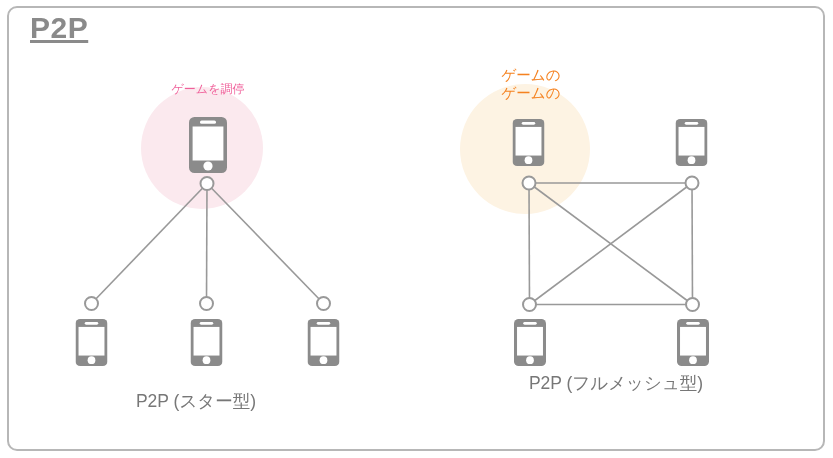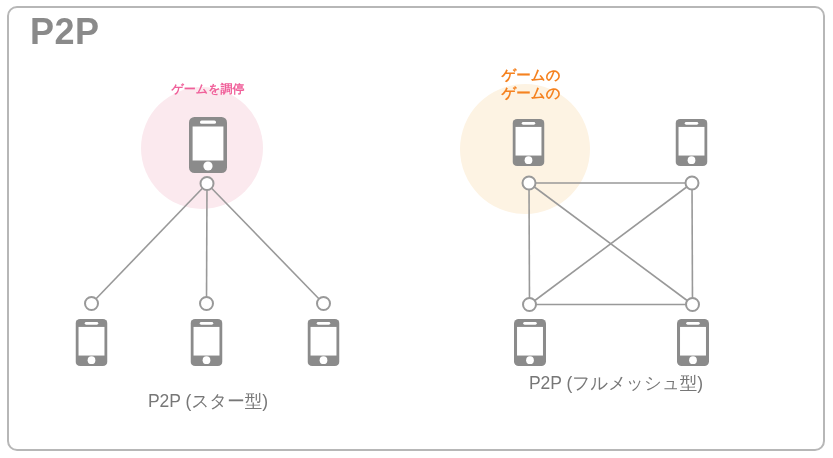--- a/index.html
+++ b/index.html
@@ -8,37 +8,38 @@
     background:#ffffff;
     font-family:"Liberation Sans","DejaVu Sans",sans-serif;
   }
   .card{
     position:absolute;left:7px;top:6px;width:814px;height:441px;
     border:2px solid var(--border-gray,#b7b7b7);
     border-radius:10px;background:#ffffff;
   }
   .page-title{
     position:absolute;left:30px;top:11px;
-    font-size:36px;font-weight:bold;color:var(--title-gray,#8a8a8a);
+    font-size:30px;font-weight:bold;color:var(--title-gray,#8a8a8a);
     letter-spacing:0.5px;
+    text-decoration:underline;
   }
   .halo{position:absolute;border-radius:50%;}
   .halo.pink{left:141px;top:87px;width:122px;height:122px;background:var(--pink-halo,#fbe9ee);}
   .halo.orange{left:460px;top:84px;width:130px;height:130px;background:var(--orange-halo,#fdf3e3);}
   .annotation{
     position:absolute;transform:translateX(-50%);
-    font-weight:bold;text-align:right;white-space:nowrap;
+    font-weight:normal;text-align:right;white-space:nowrap;
   }
   .annotation.pink{left:208px;top:81px;font-size:12px;color:var(--pink-text,#f0609a);}
   .annotation.orange{left:531px;top:66px;font-size:14.5px;line-height:18px;color:var(--orange-text,#f58220);}
   .caption{
     position:absolute;transform:translateX(-50%);
     font-size:17.5px;color:var(--caption-gray,#777777);white-space:nowrap;
   }
-  .caption.left{left:208px;top:389px;}
+  .caption.left{left:196px;top:389px;}
   .caption.right{left:616px;top:371px;}
   svg.stage{position:absolute;left:0;top:0;}
   .edge{stroke:var(--line-gray,#999999);stroke-width:1.6;fill:none;}
   .node{fill:#ffffff;stroke:var(--line-gray,#999999);stroke-width:2;}
   .phone-body{fill:var(--phone-gray,#8b8b8b);}
   .phone-detail{fill:#ffffff;}
 </style>
 </head>
 <body>
 

